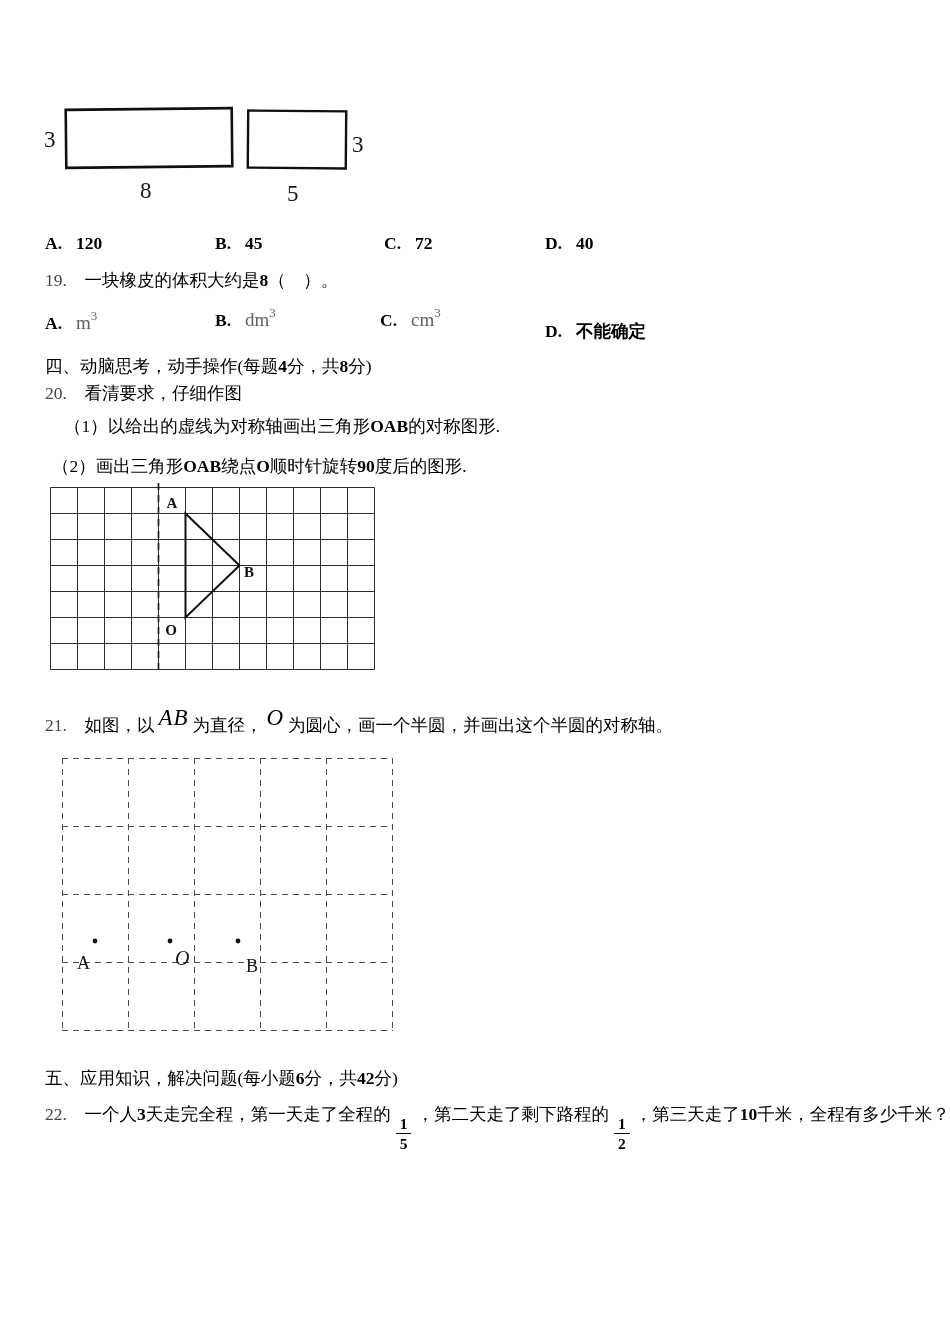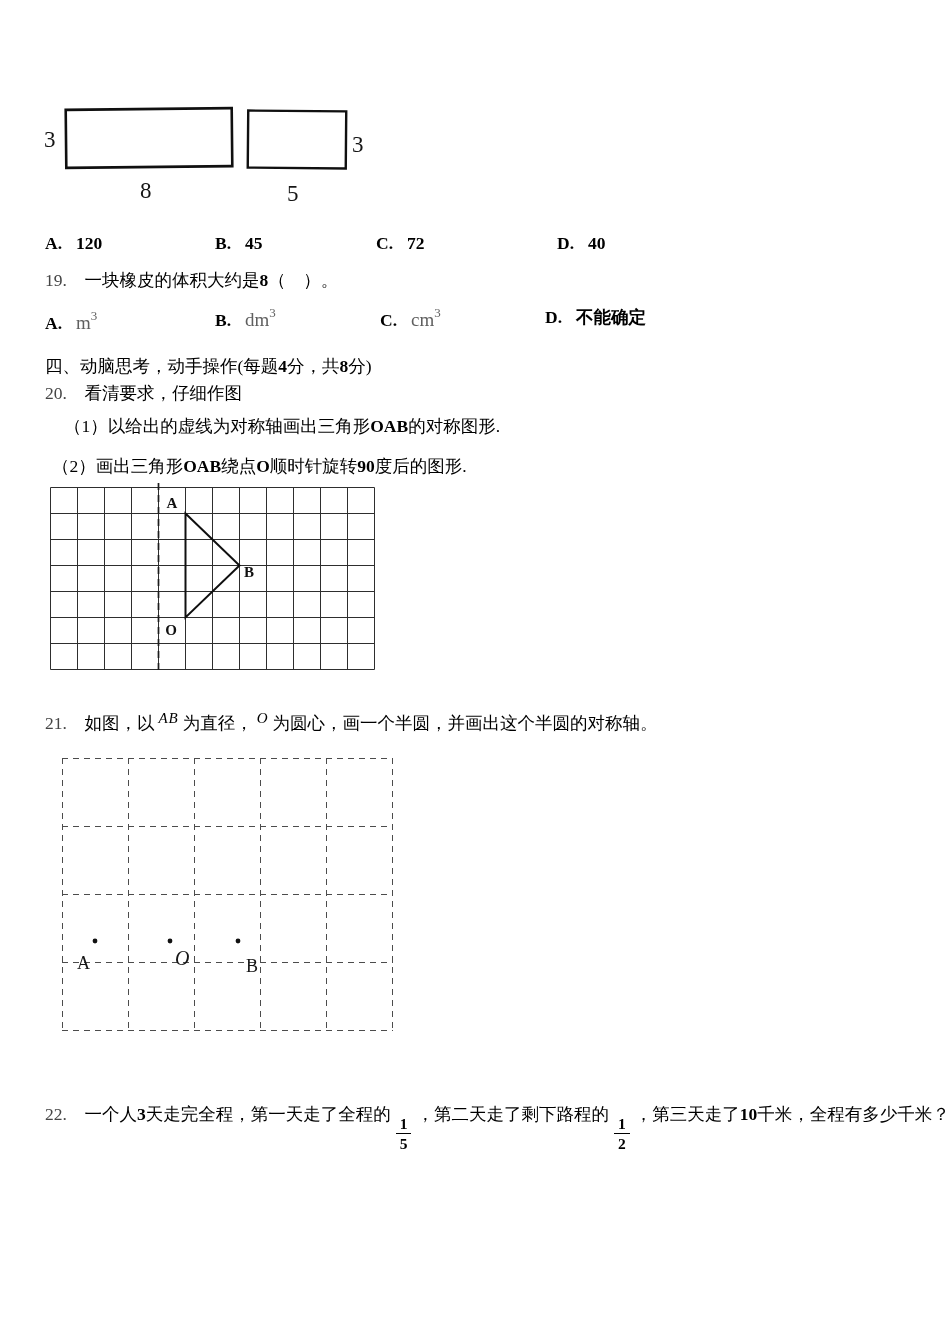--- a/index.html
+++ b/index.html
@@ -6,21 +6,21 @@
   .page{position:relative;width:950px;height:1344px;background:#ffffff;color:#000;
     font-family:"Liberation Serif","DejaVu Serif",serif;font-size:17.5px;overflow:hidden;}
   .abs{position:absolute;}
   .line{white-space:nowrap;line-height:1.5;}
   .opt{white-space:nowrap;font-weight:bold;}
   .optletter{margin-right:14px;font-weight:bold;display:inline-block;}
   .b{font-weight:bold;}
   .g{color:#454545;}
   .u{color:#5f5f5f;font-size:19px;font-weight:normal;}
   .sup{font-size:13px;vertical-align:9px;}
-  .raise{font-style:italic;font-size:15px;vertical-align:6px;margin:0 4px;letter-spacing:1px;}
+  .raise{font-style:italic;font-size:23px;vertical-align:6px;margin:0 4px;letter-spacing:1px;}
   .frac{display:inline-flex;flex-direction:column;align-items:center;vertical-align:-9px;
     line-height:1.12;font-size:15.5px;font-weight:bold;margin:0 5px;}
   .fnum{padding:0 4px 1px;border-bottom:1.5px solid #000;}
   .fden{padding-top:1px;}
   .q22line{line-height:42px;text-align:center;}
   .q21line{line-height:32px;}
   svg{overflow:visible;}
   svg text{font-family:"Liberation Serif","DejaVu Serif",serif;}
   .fig-num{font-size:23px;fill:#151515;}
   .g1{stroke:#2e2e2e;stroke-width:1;fill:none;}
@@ -43,39 +43,39 @@
     <text x="322" y="59" class="fig-num">3</text>
     <text x="257" y="108" class="fig-num">5</text>
   </svg>
 
   <div class="abs opt" style="left:45px;top:233px">
     <span class="optletter">A.</span><span>120</span>
   </div>
   <div class="abs opt" style="left:215px;top:233px">
     <span class="optletter">B.</span><span>45</span>
   </div>
-  <div class="abs opt" style="left:376px;top:233px">
+  <div class="abs opt" style="left:384px;top:233px">
     <span class="optletter">C.</span><span>72</span>
   </div>
-  <div class="abs opt" style="left:557px;top:233px">
+  <div class="abs opt" style="left:545px;top:233px">
     <span class="optletter">D.</span><span>40</span>
   </div>
 
   <div class="abs line" style="left:45px;top:267px"><span class="g">19.</span><span>　一块橡皮的体积大约是</span><span class="b">8</span><span>（　）。</span></div>
 
   <div class="abs opt" style="left:45px;top:308px">
     <span class="optletter">A.</span><span><span class="u">m</span><span class="u sup">3</span></span>
   </div>
   <div class="abs opt" style="left:215px;top:305px">
     <span class="optletter">B.</span><span><span class="u">dm</span><span class="u sup">3</span></span>
   </div>
   <div class="abs opt" style="left:380px;top:305px">
     <span class="optletter">C.</span><span><span class="u">cm</span><span class="u sup">3</span></span>
   </div>
-  <div class="abs opt" style="left:545px;top:305px">
+  <div class="abs opt" style="left:545px;top:319px">
     <span class="optletter">D.</span><span><span class="b">不能确定</span></span>
   </div>
 
   <div class="abs line" style="left:45px;top:353px"><span>四、动脑思考，动手操作(每题</span><span class="b">4</span><span>分，共</span><span class="b">8</span><span>分)</span></div>
 
   <div class="abs line" style="left:45px;top:380px"><span class="g">20.</span><span>　看清要求，仔细作图</span></div>
   <div class="abs line" style="left:64px;top:413px"><span>（1）以给出的虚线为对称轴画出三角形</span><span class="b">OAB</span><span>的对称图形.</span></div>
   <div class="abs line" style="left:52px;top:453px"><span>（2）画出三角形</span><span class="b">OAB</span><span>绕点</span><span class="b">O</span><span>顺时针旋转</span><span class="b">90</span><span>度后的图形.</span></div>
 
   <svg class="abs" style="left:50px;top:487px" width="326" height="184" viewBox="0 0 326 184">
@@ -94,20 +94,21 @@
     <path class="g2" stroke-dasharray="6 5" d="M0.5,0 V273 M66.5,0 V273 M132.5,0 V273 M198.5,0 V273 M264.5,0 V273 M330.5,0 V273"></path>
     <path class="g2" stroke-dasharray="6 5" d="M0,0.5 H331 M0,68.5 H331 M0,136.5 H331 M0,204.5 H331 M0,272.5 H331"></path>
     <circle class="dot" cx="33" cy="183" r="2.4"></circle>
     <circle class="dot" cx="108" cy="183" r="2.4"></circle>
     <circle class="dot" cx="176" cy="183" r="2.4"></circle>
     <text x="15" y="211" class="g2label">A</text>
     <text x="113" y="207" class="g2label" style="font-style:italic;font-size:20px">O</text>
     <text x="184" y="214" class="g2label">B</text>
   </svg>
 
+  <div class="abs line" style="left:45px;top:1065px"><span>五、应用知识，解决问题(每小题</span><span class="b">6</span><span>分，共</span><span class="b">42</span><span>分)</span></div>
 
   <div class="abs line q22line" style="left:45px;top:1093px"><span class="g">22.</span><span>　一个人</span><span class="b">3</span><span>天走完全程，第一天走了全程的</span><span class="frac">
         <span class="fnum">1</span>
         <span class="fden">5</span>
       </span><span>，第二天走了剩下路程的</span><span class="frac">
         <span class="fnum">1</span>
         <span class="fden">2</span>
       </span><span>，第三天走了</span><span class="b">10</span><span>千米，全程有多少千米？</span></div>
 
 </div>

